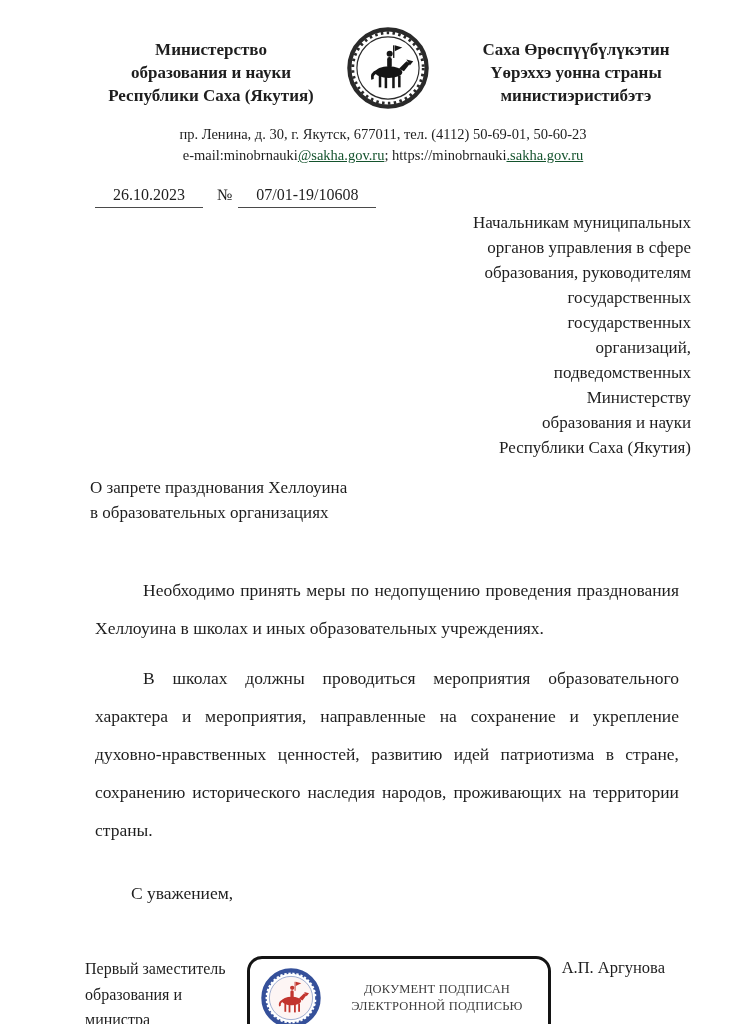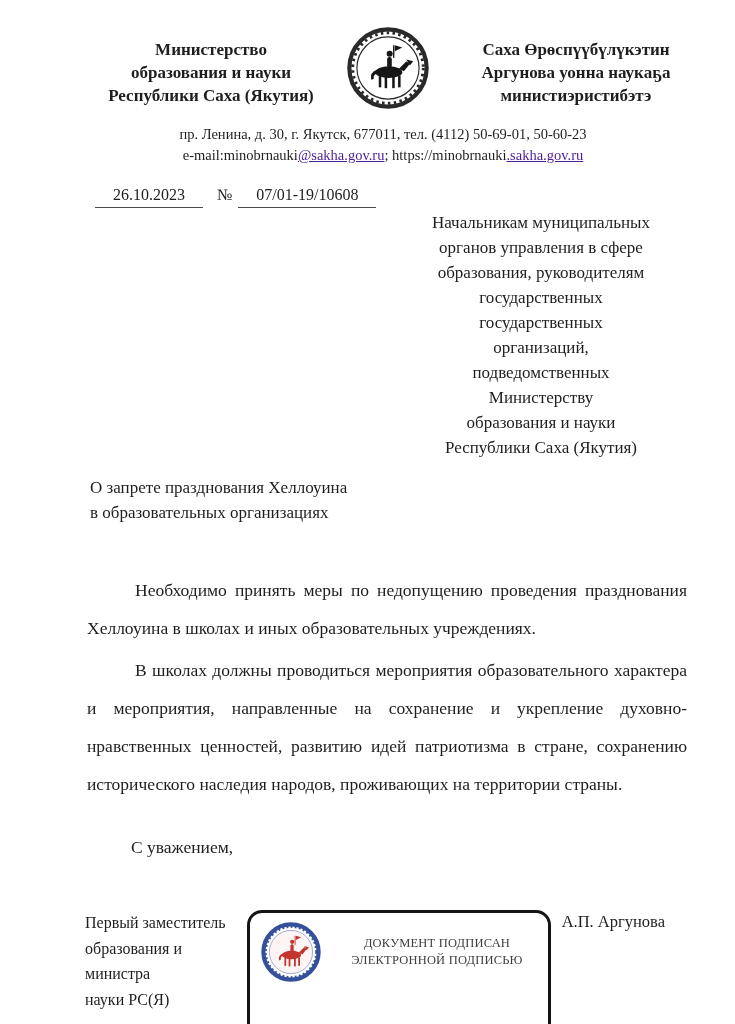--- a/index.html
+++ b/index.html
@@ -15,38 +15,38 @@
 
   
   .header { display:flex; align-items:flex-start; padding-top:26px; }
   .org-block { font-weight:bold; font-size:17px; line-height:23px; text-align:center; }
   .org-left  { width:250px; margin-left:86px; padding-top:12px; }
   .org-right { width:256px; margin-left:12px; padding-top:12px; }
   .emblem-wrap { width:96px; margin-left:4px; display:flex; justify-content:center; }
 
   
   .contacts { text-align:center; font-size:14.5px; line-height:21px; margin-top:14px;margin-left:31px; }
-  .link { color:#4c1d95; text-decoration:underline; }
+  .link { color:#14532d; text-decoration:underline; }
 
   
   .ref-row { margin:20px 0 0 95px; font-size:16px; }
   .u-field { display:inline-block; border-bottom:1.3px solid #4a4a4a; padding:0 18px 3px; }
   .no-label { margin:0 6px 0 14px; }
 
   
-  .recipient { width:300px; margin:2px 44px 0 auto; text-align:center;
+  .recipient { width:300px; margin:2px 44px 0 auto; text-align:right;
                font-size:17px; line-height:25px; }
 
   
   .subject { margin:16px 0 0 90px; font-size:17px; line-height:24.5px; }
 
   
   .content { margin:46px 44px 0 83px; font-size:17.5px; line-height:38px;
              text-align:justify; }
-  .content p { margin:4px; text-indent:48px; }
+  .content p { margin:12px; text-indent:48px; }
 
   .closing { margin:34px 44px 0 83px; font-size:17.5px; text-indent:48px; }
 
   
   .sig-row { display:flex; align-items:flex-start; margin:52px 38px 0 85px; }
   .sig-position { width:152px; font-size:16px; line-height:25.5px; }
   .sig-name { margin-left:auto; padding-right:32px; font-size:16.5px; padding-top:2px; }
 
   .stamp {
     margin-left:10px; width:276px;
@@ -90,21 +90,21 @@
           <rect x="49" y="37" width="5.5" height="13" rx="2.5"></rect>
           <circle cx="52" cy="33" r="3.6"></circle>
           <rect x="56" y="23" width="1.6" height="15"></rect>
           <path d="M58 23 L67 25.5 L58 30 Z"></path>
         </g>
       </svg>
     </div>
 
     <div class="org-block org-right">
       <div>Саха Өрөспүүбүлүкэтин</div>
-      <div>Аргунова уонна наукаҕа</div>
+      <div>Үөрэххэ уонна страны</div>
       <div>министиэристибэтэ</div>
     </div>
   </div>
 
   <div class="contacts">
     <div>пр. Ленина, д. 30, г. Якутск, 677011, тел. (4112) 50-69-01, 50-60-23</div>
     <div>
       <span>e-mail:minobrnauki</span><span class="link">@sakha.gov.ru</span><span>; </span><span>https://minobrnauki</span><span class="link">.sakha.gov.ru</span>
     </div>
   </div>

